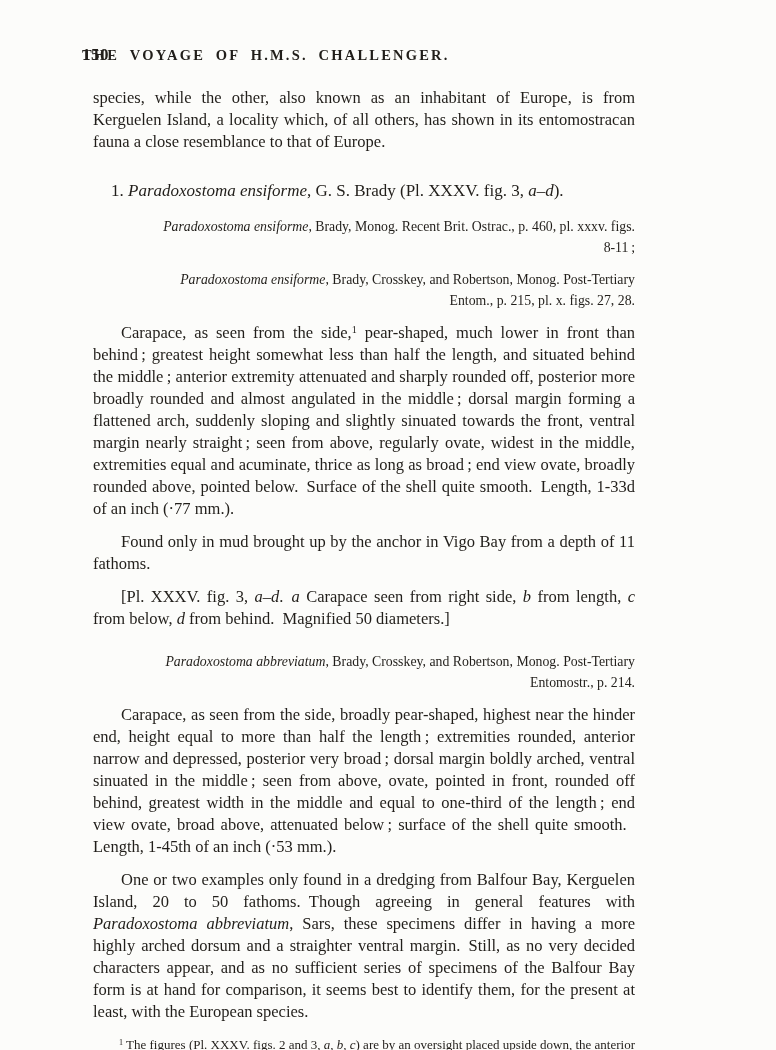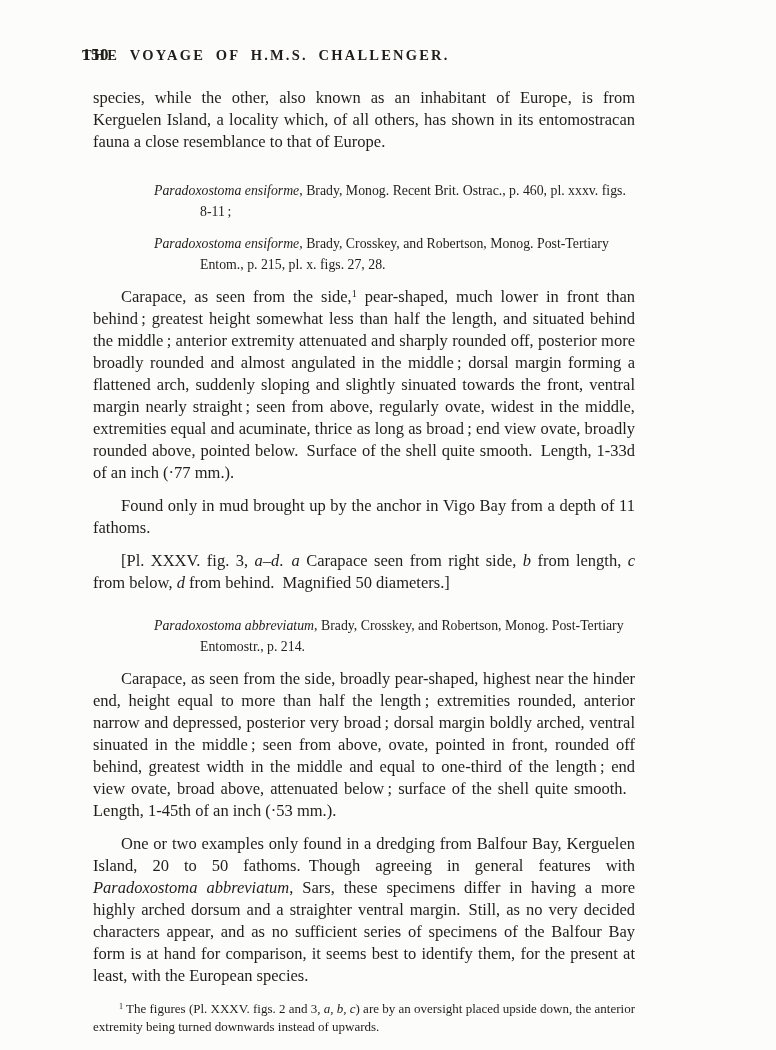--- a/index.html
+++ b/index.html
@@ -56,21 +56,21 @@
     text-align:left;
     margin-bottom:14px;
   }
   .citations{margin-bottom:10px;}
   .citation{
     font-size:13.8px;
     line-height:21px;
     margin-left:72px;
     padding-left:46px;
     text-indent:-46px;
-    text-align:left;
+    text-align:right;
   }
   .section-1{margin-bottom:21px;}
   .section-2{margin-bottom:0;}
   .it{font-style:italic;}
   .sup{
     font-size:0.62em;
     position:relative;
     top:-0.48em;
     line-height:0;
   }
@@ -90,20 +90,21 @@
   <div class="running-header">
     <span class="page-number">150</span>
     <div class="running-title">THE VOYAGE OF H.M.S. CHALLENGER.</div>
   </div>
 
   <div class="bodytext">
 
     <p class="intro-paragraph"><span>species, while the other, also known as an inhabitant of Europe, is from Kerguelen Island, a locality which, of all others, has shown in its entomostracan fauna a close resemblance to that of Europe.</span></p>
 
     <div class="section-1">
+      <p class="species-heading"><span>1. </span><span class="it">Paradoxostoma ensiforme</span><span>, G. S. Brady (Pl. XXXV. fig. 3, </span><span class="it">a–d</span><span>).</span></p>
       <div class="citations">
         <p class="citation"><span class="it">Paradoxostoma ensiforme</span><span>, Brady, Monog. Recent Brit. Ostrac., p. 460, pl. xxxv. figs. 8-11 ;</span></p>
         <p class="citation"><span class="it">Paradoxostoma ensiforme</span><span>, Brady, Crosskey, and Robertson, Monog. Post-Tertiary Entom., p. 215, pl. x. figs. 27, 28.</span></p>
       </div>
       <p class="para-indent"><span>Carapace, as seen from the side,</span><span class="sup">1</span><span> pear-shaped, much lower in front than behind ; greatest height somewhat less than half the length, and situated behind the middle ; anterior extremity attenuated and sharply rounded off, posterior more broadly rounded and almost angulated in the middle ; dorsal margin forming a flattened arch, suddenly sloping and slightly sinuated towards the front, ventral margin nearly straight ; seen from above, regularly ovate, widest in the middle, extremities equal and acuminate, thrice as long as broad ; end view ovate, broadly rounded above, pointed below. Surface of the shell quite smooth. Length, 1-33d of an inch (·77 mm.).</span></p>
       <p class="para-indent"><span>Found only in mud brought up by the anchor in Vigo Bay from a depth of 11 fathoms.</span></p>
       <p class="para-indent"><span>[Pl. XXXV. fig. 3, </span><span class="it">a–d</span><span>. </span><span class="it">a</span><span> Carapace seen from right side, </span><span class="it">b</span><span> from length, </span><span class="it">c</span><span> from below, </span><span class="it">d</span><span> from behind. Magnified 50 diameters.]</span></p>
     </div>
 
     <div class="section-2">

